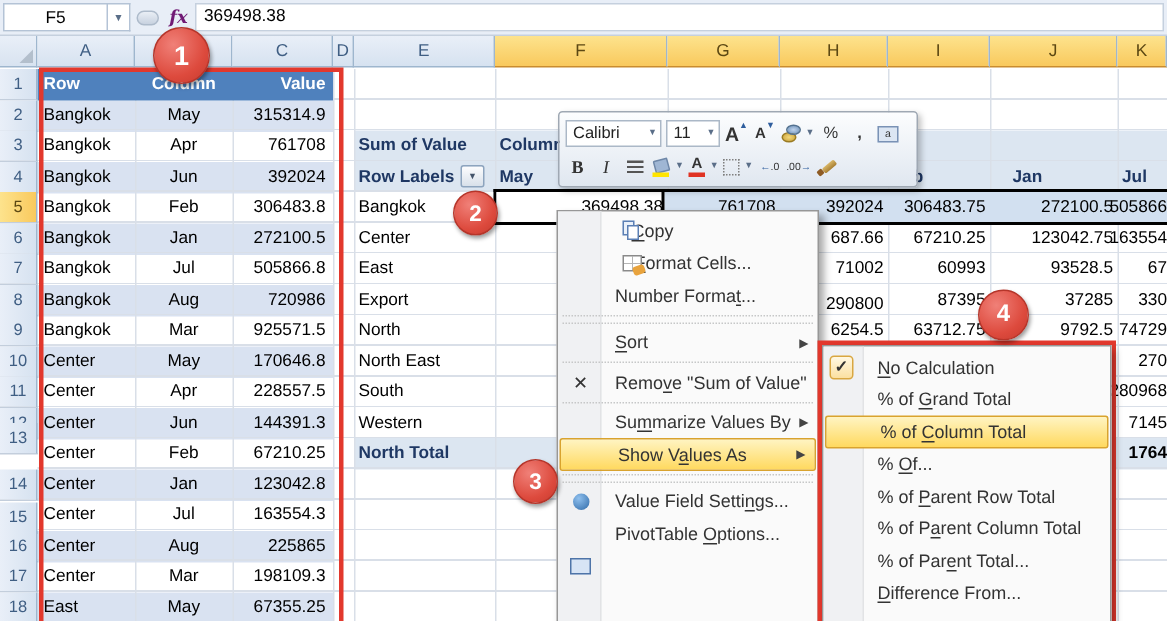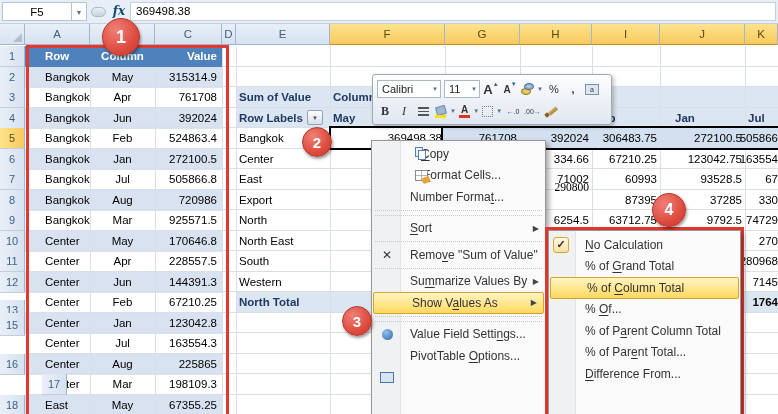--- a/index.html
+++ b/index.html
@@ -10,21 +10,21 @@
   
   .topbar{position:absolute;left:0;top:0;width:778px;height:24px;background:#E8EEF7;
     border-bottom:1px solid #C5D0DE;z-index:10;}
   .namebox{position:absolute;left:2px;top:2px;width:70px;height:19px;background:#fff;
     border:1px solid #B4C3D6;font-size:11.5px;text-align:center;line-height:18px;color:#000;}
   .name-dd{position:absolute;left:72px;top:2px;width:15px;height:19px;background:#fff;
     border:1px solid #B4C3D6;border-left:none;font-size:7px;color:#5A6E88;text-align:center;line-height:19px;}
   .splitter{position:absolute;left:91px;top:7px;width:15px;height:10px;border-radius:5px;
     background:linear-gradient(#E9EEF5,#C8D2E0);border:1px solid #AEBBCB;}
   .fxbtn{position:absolute;left:110px;top:2px;width:18px;height:19px;font-family:"DejaVu Serif",serif;
-    font-style:italic;font-weight:bold;font-size:12px;color:#0c4a6e;text-align:center;line-height:18px;}
+    font-style:italic;font-weight:bold;font-size:12px;color:#701a75;text-align:center;line-height:18px;}
   .fbar{position:absolute;left:130px;top:2px;width:646px;height:19px;background:#fff;
     border:1px solid #C5D0DE;font-size:11.5px;line-height:17px;padding-left:5px;color:#000;}
 
   
   .corner{position:absolute;left:0;top:24px;width:25px;height:21px;background:linear-gradient(#E9EFF8,#D8E3F0);
     border-right:1px solid #9EB6CE;border-bottom:1px solid #9EB6CE;z-index:6;}
   .corner:after{content:"";position:absolute;right:2px;bottom:2px;border-left:9px solid transparent;
     border-bottom:9px solid #B3BFCC;}
   .colhead{position:absolute;top:24px;height:21px;background:linear-gradient(#E9EFF8,#D6E2F0);
     border-right:1px solid #9EB6CE;border-bottom:1px solid #9EB6CE;color:#3F5E83;
@@ -47,21 +47,21 @@
   .grand-band{position:absolute;left:236px;top:292px;width:542px;height:21px;background:#DCE6F1;z-index:1;}
   .sel-strip{position:absolute;left:329px;top:126px;width:449px;height:24px;background:#D2E0F0;
     border-top:2px solid #000;border-bottom:2px solid #000;border-left:2px solid #000;z-index:3;}
   .f5cell{position:absolute;left:331px;top:128px;width:112px;height:20px;background:#fff;
     border-right:2px solid #000;z-index:3;}
 
   
   .tcell,.pnum,.plab{position:absolute;height:21px;line-height:20.5px;font-size:11.5px;color:#000;z-index:4;
     white-space:nowrap;overflow:hidden;}
   .thcell{font-weight:bold;color:#fff;}
-  .col-a{text-align:left;padding-left:20px;}
+  .col-a{text-align:left;padding-left:4px;}
   .col-b{text-align:center;}
   .col-c{text-align:right;padding-right:5px;}
   .pnum{text-align:right;padding-right:3px;}
   .pbold{font-weight:bold;}
   .phdr{font-weight:bold;color:#1F3864;}
   .prow{text-align:left;padding-left:3px;}
   .dd-btn{position:absolute;left:307px;top:110px;width:16px;height:15px;background:linear-gradient(#FDFDFE,#D8E0EA);
     border:1px solid #8DA4BE;border-radius:2px;z-index:4;font-size:6px;color:#44546A;text-align:center;line-height:14px;}
 
   
@@ -187,25 +187,25 @@
       <div class="rowhead" style="top: 87px;">3</div>
       <div class="rowhead" style="top: 107.5px;">4</div>
       <div class="rowhead sel" style="top: 128px;">5</div>
       <div class="rowhead" style="top: 148.5px;">6</div>
       <div class="rowhead" style="top: 169px;">7</div>
       <div class="rowhead" style="top: 189.5px;">8</div>
       <div class="rowhead" style="top: 210px;">9</div>
       <div class="rowhead" style="top: 230.5px;">10</div>
       <div class="rowhead" style="top: 251px;">11</div>
       <div class="rowhead" style="top: 271.5px;">12</div>
-      <div class="rowhead" style="top: 300px;">13</div>
+      <div class="rowhead" style="top: 282px;">13</div>
       <div class="rowhead" style="top: 312.5px;">14</div>
-      <div class="rowhead" style="top: 315px;">15</div>
+      <div class="rowhead" style="top: 335px;">15</div>
       <div class="rowhead" style="top: 353.5px;">16</div>
-      <div class="rowhead" style="top: 374px; margin-left: 42px;">17</div>
+      <div class="rowhead" style="top: 374px;">17</div>
       <div class="rowhead" style="top: 394.5px;">18</div>
     </div>
 
   <div class="gridlines"></div>
   <div id="vlines">
       <div class="vl" style="left: 90px;"></div>
       <div class="vl" style="left: 155px;"></div>
       <div class="vl" style="left: 222px;"></div>
       <div class="vl" style="left: 236px;"></div>
       <div class="vl" style="left: 330px;"></div>
@@ -240,21 +240,21 @@
       <div class="tcell col-b" style="left: 90px; top: 66.5px; width: 65px;">May</div>
       <div class="tcell col-c" style="left: 155px; top: 66.5px; width: 67px;">315314.9</div>
       <div class="tcell col-a" style="left: 25px; top: 87px; width: 65px;">Bangkok</div>
       <div class="tcell col-b" style="left: 90px; top: 87px; width: 65px;">Apr</div>
       <div class="tcell col-c" style="left: 155px; top: 87px; width: 67px;">761708</div>
       <div class="tcell col-a" style="left: 25px; top: 107.5px; width: 65px;">Bangkok</div>
       <div class="tcell col-b" style="left: 90px; top: 107.5px; width: 65px;">Jun</div>
       <div class="tcell col-c" style="left: 155px; top: 107.5px; width: 67px;">392024</div>
       <div class="tcell col-a" style="left: 25px; top: 128px; width: 65px;">Bangkok</div>
       <div class="tcell col-b" style="left: 90px; top: 128px; width: 65px;">Feb</div>
-      <div class="tcell col-c" style="left: 155px; top: 128px; width: 67px;">524863.4</div>
+      <div class="tcell col-c" style="left: 155px; top: 128px; width: 67px;">306483.8</div>
       <div class="tcell col-a" style="left: 25px; top: 148.5px; width: 65px;">Bangkok</div>
       <div class="tcell col-b" style="left: 90px; top: 148.5px; width: 65px;">Jan</div>
       <div class="tcell col-c" style="left: 155px; top: 148.5px; width: 67px;">272100.5</div>
       <div class="tcell col-a" style="left: 25px; top: 169px; width: 65px;">Bangkok</div>
       <div class="tcell col-b" style="left: 90px; top: 169px; width: 65px;">Jul</div>
       <div class="tcell col-c" style="left: 155px; top: 169px; width: 67px;">505866.8</div>
       <div class="tcell col-a" style="left: 25px; top: 189.5px; width: 65px;">Bangkok</div>
       <div class="tcell col-b" style="left: 90px; top: 189.5px; width: 65px;">Aug</div>
       <div class="tcell col-c" style="left: 155px; top: 189.5px; width: 67px;">720986</div>
       <div class="tcell col-a" style="left: 25px; top: 210px; width: 65px;">Bangkok</div>
@@ -299,29 +299,29 @@
       <div class="plab prow" style="left: 236px; top: 230.5px; width: 94px;">North East</div>
       <div class="plab prow" style="left: 236px; top: 251px; width: 94px;">South</div>
       <div class="plab prow" style="left: 236px; top: 271.5px; width: 94px;">Western</div>
       <div class="plab prow phdr" style="left: 236px; top: 292px; width: 94px;">North Total</div>
       <div class="pnum" style="left: 330px; top: 128px; width: 115px;">369498.38</div>
       <div class="pnum" style="left: 445px; top: 128px; width: 75px;">761708</div>
       <div class="pnum" style="left: 520px; top: 128px; width: 72px;">392024</div>
       <div class="pnum" style="left: 592px; top: 128px; width: 68px;">306483.75</div>
       <div class="pnum" style="left: 660px; top: 128px; width: 85px;">272100.5</div>
       <div class="pnum edge" style="left: 700px; top: 128px; width: 81px;">505866</div>
-      <div class="pnum" style="left: 520px; top: 148.5px; width: 72px;">334.66</div>
+      <div class="pnum" style="left: 520px; top: 148.5px; width: 72px;">687.66</div>
       <div class="pnum" style="left: 592px; top: 148.5px; width: 68px;">67210.25</div>
       <div class="pnum" style="left: 660px; top: 148.5px; width: 85px;">123042.75</div>
       <div class="pnum edge" style="left: 700px; top: 148.5px; width: 81px;">163554</div>
       <div class="pnum" style="left: 520px; top: 169px; width: 72px;">71002</div>
       <div class="pnum" style="left: 592px; top: 169px; width: 68px;">60993</div>
       <div class="pnum" style="left: 660px; top: 169px; width: 85px;">93528.5</div>
       <div class="pnum edge" style="left: 700px; top: 169px; width: 81px;">67</div>
-      <div class="pnum" style="left: 520px; top: 177px; width: 72px; font-family: Liberation Serif, serif;">290800</div>
+      <div class="pnum" style="left: 520px; top: 193px; width: 72px;">290800</div>
       <div class="pnum" style="left: 592px; top: 189.5px; width: 68px;">87395</div>
       <div class="pnum" style="left: 660px; top: 189.5px; width: 85px;">37285</div>
       <div class="pnum edge" style="left: 700px; top: 189.5px; width: 81px;">330</div>
       <div class="pnum" style="left: 520px; top: 210px; width: 72px;">6254.5</div>
       <div class="pnum" style="left: 592px; top: 210px; width: 68px;">63712.75</div>
       <div class="pnum" style="left: 660px; top: 210px; width: 85px;">9792.5</div>
       <div class="pnum edge" style="left: 700px; top: 210px; width: 81px;">74729</div>
       <div class="pnum edge" style="left: 700px; top: 230.5px; width: 81px;">270</div>
       <div class="pnum edge" style="left: 700px; top: 251px; width: 81px;">280968</div>
       <div class="pnum edge" style="left: 700px; top: 271.5px; width: 81px;">7145</div>
@@ -446,20 +446,23 @@
         <div class="mi">
           <span class="mlabel">% of <u>G</u>rand Total</span>
         </div>
         <div class="mi hl">
           <span class="mlabel">% of <u>C</u>olumn Total</span>
         </div>
         <div class="mi">
           <span class="mlabel">% <u>O</u>f...</span>
         </div>
         <div class="mi">
+          <span class="mlabel">% of <u>P</u>arent Row Total</span>
+        </div>
+        <div class="mi">
           <span class="mlabel">% of P<u>a</u>rent Column Total</span>
         </div>
         <div class="mi">
           <span class="mlabel">% of Par<u>e</u>nt Total...</span>
         </div>
         <div class="mi">
           <span class="mlabel"><u>D</u>ifference From...</span>
         </div>
       </div>
   </div>

